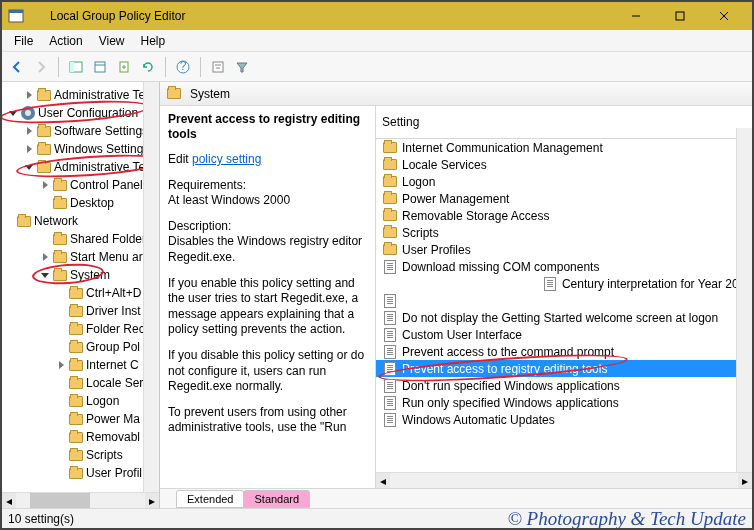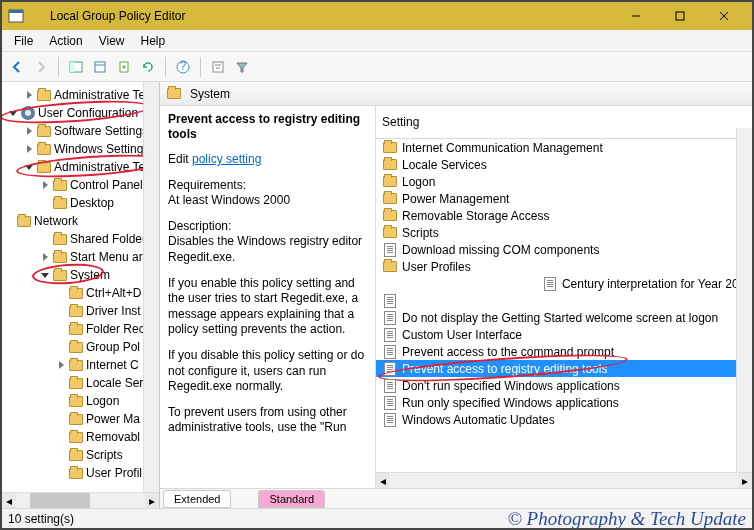--- a/index.html
+++ b/index.html
@@ -45,21 +45,21 @@
   .listbody .row { height: 17px; display: flex; align-items: center; padding-left: 6px; white-space: nowrap; }
   .row.sel { background: #1e90ff; color: #fff; }
   .row .iicon { width: 16px; height: 16px; margin-right: 4px; display: inline-flex; align-items: center; justify-content: center; }
   .doc { width: 12px; height: 14px; background: #fff; border: 1px solid #888; position: relative; }
   .doc:before { content:""; position:absolute; top:2px; left:2px; right:2px; height:1px; background:#888; box-shadow: 0 2px 0 #888, 0 4px 0 #888, 0 6px 0 #888; }
   .listpane .vscroll { position:absolute; top:22px; right:0; bottom:16px; width:16px; background:#f0f0f0; border-left:1px solid #ddd; }
   .listpane .hscroll { position:absolute; bottom:0; left:0; right:0; height:16px; background:#f0f0f0; border-top:1px solid #ddd; display:flex;}
   .listpane .hscroll .arr { width:14px; height:100%; background:#e8e8e8; display:flex; align-items:center; justify-content:center;}
   .listpane .hscroll .track { flex:1; }
 
-  .tabs { height: 20px; display: flex; align-items: flex-end; padding-left: 3px; background: #f7f7f7; border-top: 1px solid #d8d8d8; gap: 28px; }
+  .tabs { height: 20px; display: flex; align-items: flex-end; padding-left: 16px; background: #f7f7f7; border-top: 1px solid #d8d8d8; }
   .tab { height: 18px; padding: 0 10px; border: 1px solid #c8c8c8; border-top-left-radius: 3px; border-top-right-radius: 3px; background: #fff; margin-right: -1px; display: flex; align-items: center; font-size: 11px; }
   .tab.inactive { background: #f9a8d4; }
 
   .statusbar { height: 20px; background: #f3f3f3; border-top: 1px solid #d8d8d8; display: flex; align-items: center; padding: 0 6px; font-size: 11px; }
   .statusbar .right { margin-left: auto; font-style: italic; color: #2a4a9a; font-family: "Times New Roman", serif; font-size: 19px; }
 
   .twist { width:0; height:0; }
   .twist.closed { border-top:4px solid transparent; border-bottom:4px solid transparent; border-left:5px solid #777; }
   .twist.open { border-left:4px solid transparent; border-right:4px solid transparent; border-top:5px solid #333; }
   .cog { width:14px; height:14px; border-radius:50%; background:#5a7fa0; position:relative; }
@@ -411,29 +411,29 @@
               <span>Removable Storage Access</span>
             </div>
             <div class="row" style="position: relative;">
               <span class="iicon">
                 <span class="folder"></span>
               </span>
               <span>Scripts</span>
             </div>
             <div class="row" style="position: relative;">
               <span class="iicon">
+                <span class="folder"></span>
+              </span>
+              <span>User Profiles</span>
+            </div>
+            <div class="row" style="position: relative;">
+              <span class="iicon">
                 <span class="doc"></span>
               </span>
               <span>Download missing COM components</span>
-            </div>
-            <div class="row" style="position: relative;">
-              <span class="iicon">
-                <span class="folder"></span>
-              </span>
-              <span>User Profiles</span>
             </div>
             <div class="row" style="position: relative; justify-content: flex-end;">
               <span class="iicon">
                 <span class="doc"></span>
               </span>
               <span>Century interpretation for Year 2000</span>
             </div>
             <div class="row" style="position: relative;">
               <span class="iicon">
                 <span class="doc"></span>

